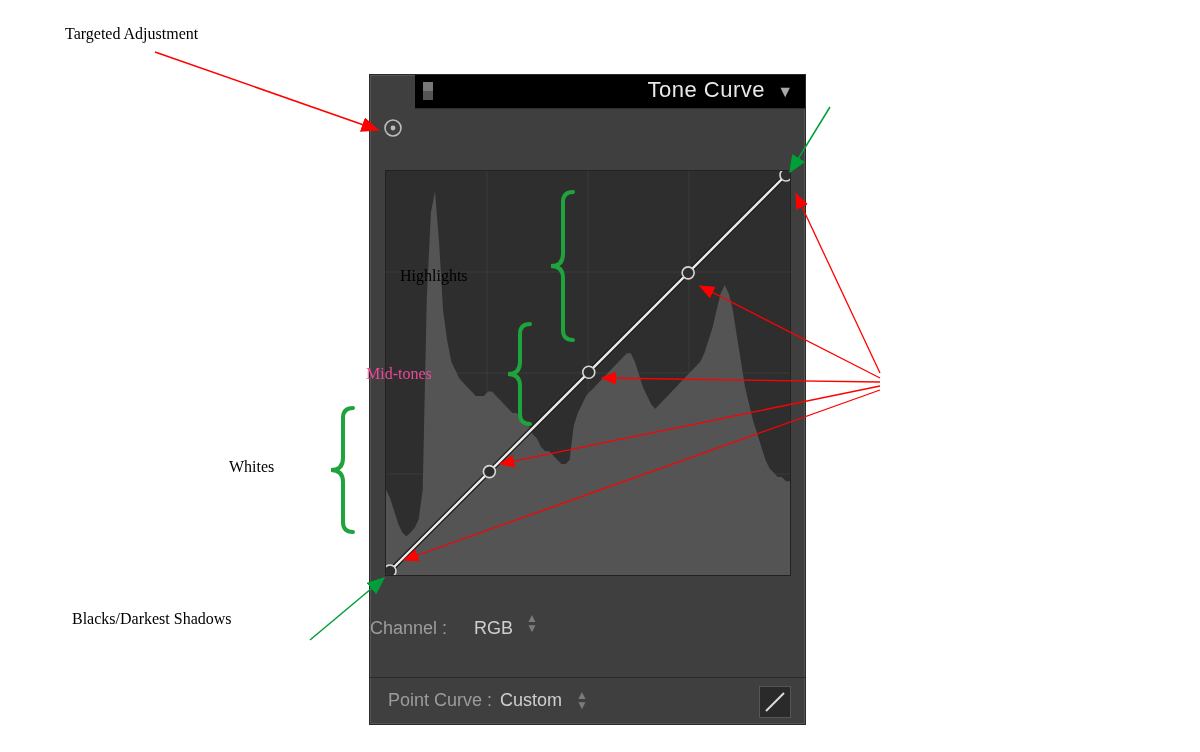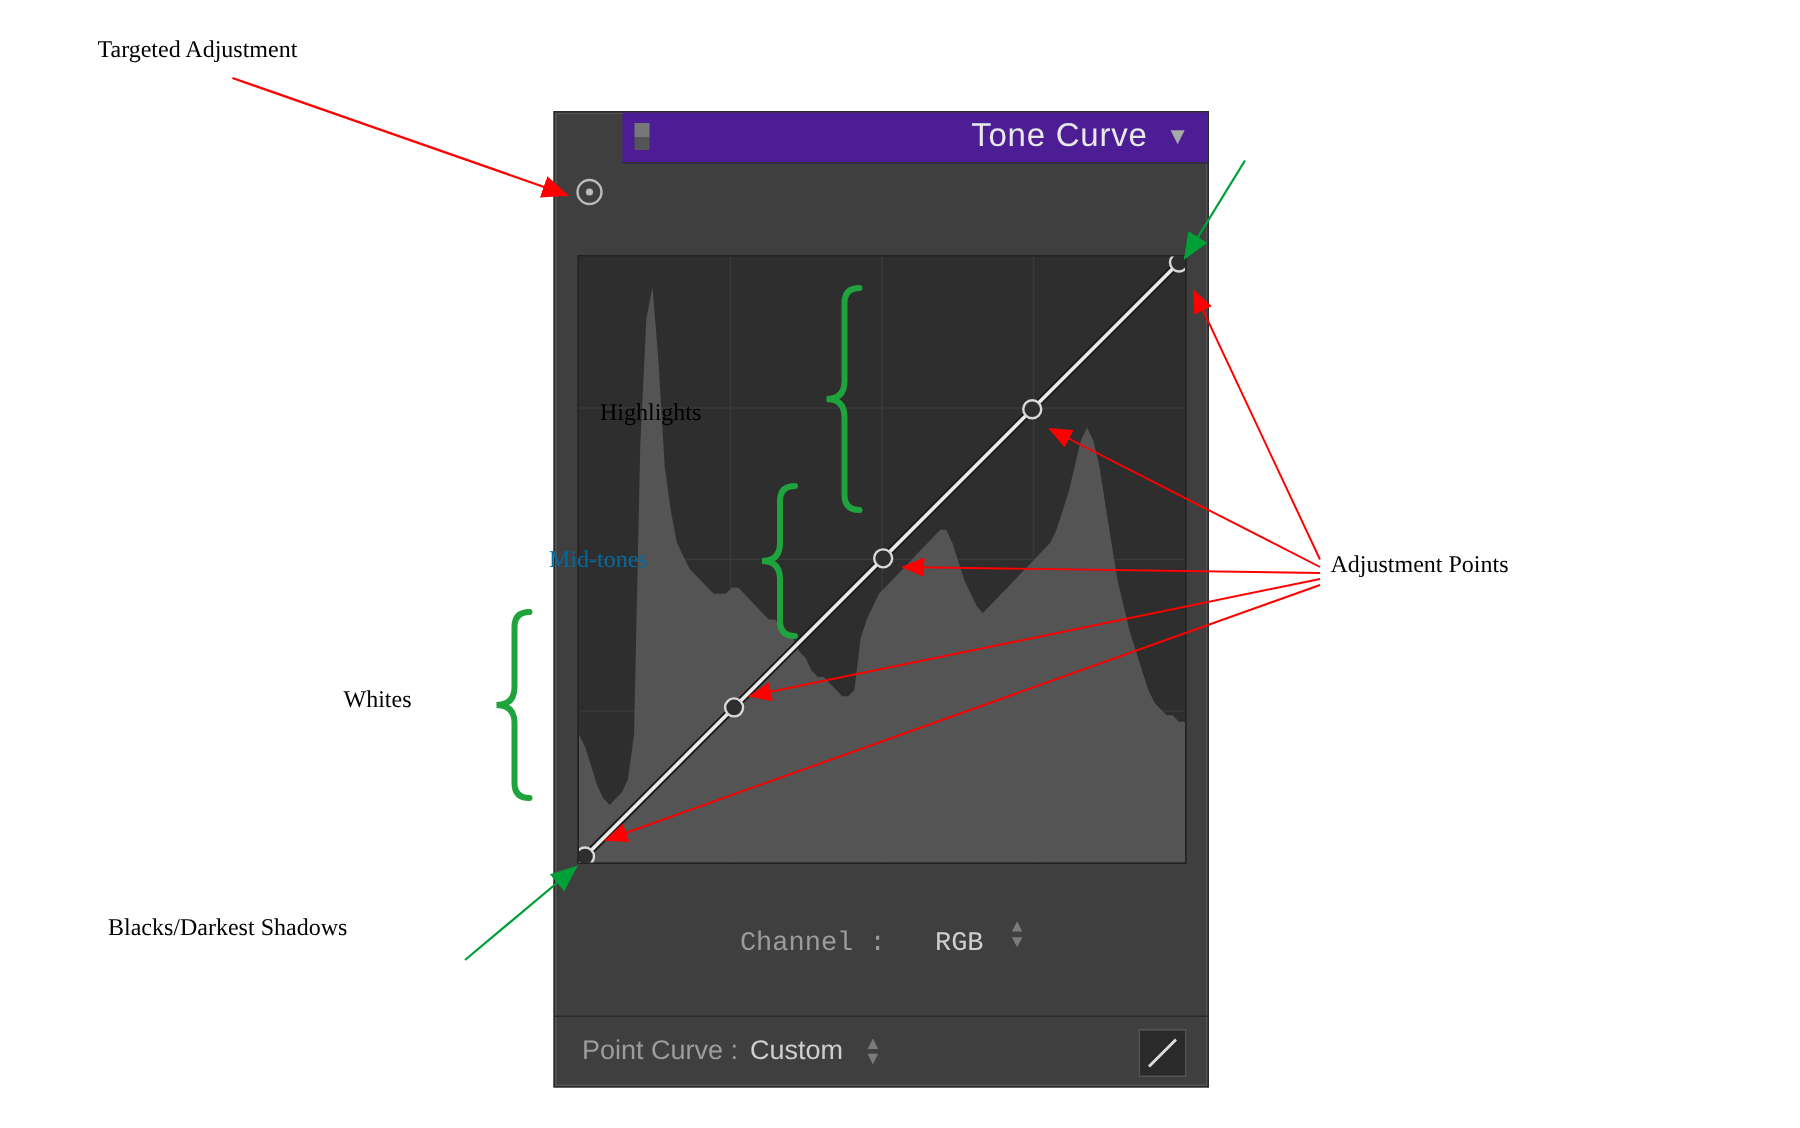--- a/index.html
+++ b/index.html
@@ -1,31 +1,31 @@
 <!DOCTYPE html>
 <html><head>
 <meta charset="utf-8">
 <style>
   html,body{margin:0;padding:0;background:#fff;font-family:Georgia,"Times New Roman",serif;}
   .stage{position:relative;width:1200px;height:752px;}
   .panel{position:absolute;left:369px;top:74px;width:435px;height:649px;background:#3f3f3f;
          border:1px solid #2a2a2a;box-shadow:inset 0 0 0 1px #555;}
-  .panel-header{height:33px;background:#4c1d95;border-bottom:1px solid #2e2e2e;position:relative;margin-left:45px;}
+  .panel-header{height:33px;background:#000000;border-bottom:1px solid #2e2e2e;position:relative;margin-left:45px;}
   .panel-header .drag{position:absolute;left:8px;top:7px;width:10px;height:18px;
     background:linear-gradient(#777 0 50%,#555 50% 100%);}
   .panel-title{position:absolute;right:40px;top:2px;color:#e8e8e8;font-family:"Helvetica Neue",Arial,sans-serif;
     font-size:22px;font-weight:300;letter-spacing:.5px;}
   .panel-collapse{position:absolute;right:12px;top:8px;color:#a9a9a9;font-size:16px;cursor:pointer;}
   .tat-row{height:38px;position:relative;}
   .tat-icon{position:absolute;left:12px;top:8px;width:22px;height:22px;cursor:pointer;}
   .curve-wrap{position:absolute;left:15px;top:95px;width:404px;height:404px;
     background:#2e2e2e;border:1px solid #222;}
   .curve-wrap svg{position:absolute;left:0;top:0;}
-  .channel-row{position:absolute;left:0;top:538px;width:100%;height:46px;text-align:center;
-    color:#9c9c9c;font-family:Liberation Mono, monospace;font-size:18px;}
+  .channel-row{position:absolute;left:0;top:538px;width:100%;height:46px;
+    color:#9c9c9c;font-family:Liberation Sans, sans-serif;font-size:18px;}
   .channel-row .lbl{display:inline-block;margin-right:22px;}
   .channel-row .val{display:inline-block;color:#cfcfcf;}
   .channel-row .tri{display:inline-block;color:#7b7b7b;margin-left:8px;font-size:12px;line-height:10px;vertical-align:2px;}
   .pc-row{position:absolute;left:0;top:602px;width:100%;height:46px;border-top:1px solid #2b2b2b;
     color:#9c9c9c;font-family:"Helvetica Neue",Arial,sans-serif;font-size:18px;}
   .pc-row .lbl{position:absolute;left:18px;top:12px;}
   .pc-row .val{position:absolute;left:130px;top:12px;color:#cfcfcf;text-align:center;}
   .pc-row .tri{position:absolute;left:206px;top:12px;color:#7b7b7b;font-size:12px;line-height:10px;}
   .pc-toggle{position:absolute;right:14px;top:8px;width:30px;height:30px;background:#2a2a2a;
     border:1px solid #555;cursor:pointer;}
@@ -94,25 +94,24 @@
       <div class="pc-toggle">
         <svg width="24" height="24">
             <rect x="1" y="1" width="22" height="22" fill="none"></rect>
             <line x1="3" y1="21" x2="21" y2="3" stroke="#dcdcdc" stroke-width="2"></line>
           </svg>
       </div>
     </div>
   </div>
 
   <div class="callout" style="left:229px;top:458px;">Whites</div>
-  <div class="callout" style="left:366px;top:365px;color:#0369a1;text-align:center;">Mid-tones</div>
+  <div class="callout" style="left:366px;top:365px;color:#ec4899;text-align:center;">Mid-tones</div>
   <div class="callout" style="left:400px;top:267px;color:#000000;">Highlights</div>
 
   <div class="callout" style="left:65px;top:25px;">Targeted Adjustment</div>
-  <div class="callout" style="left:887px;top:368px;">Adjustment Points</div>
   <div class="callout" style="left:72px;top:610px;">Blacks/Darkest Shadows</div>
 
   <svg class="overlay" width="1200" height="752">
     <defs>
       <marker id="ar" markerWidth="12" markerHeight="10" refX="11" refY="5" orient="auto">
         <path d="M0,0 L12,5 L0,10 z" fill="#ff0000"></path>
       </marker>
       <marker id="ag" markerWidth="12" markerHeight="10" refX="11" refY="5" orient="auto">
         <path d="M0,0 L12,5 L0,10 z" fill="#00a038"></path>
       </marker>

